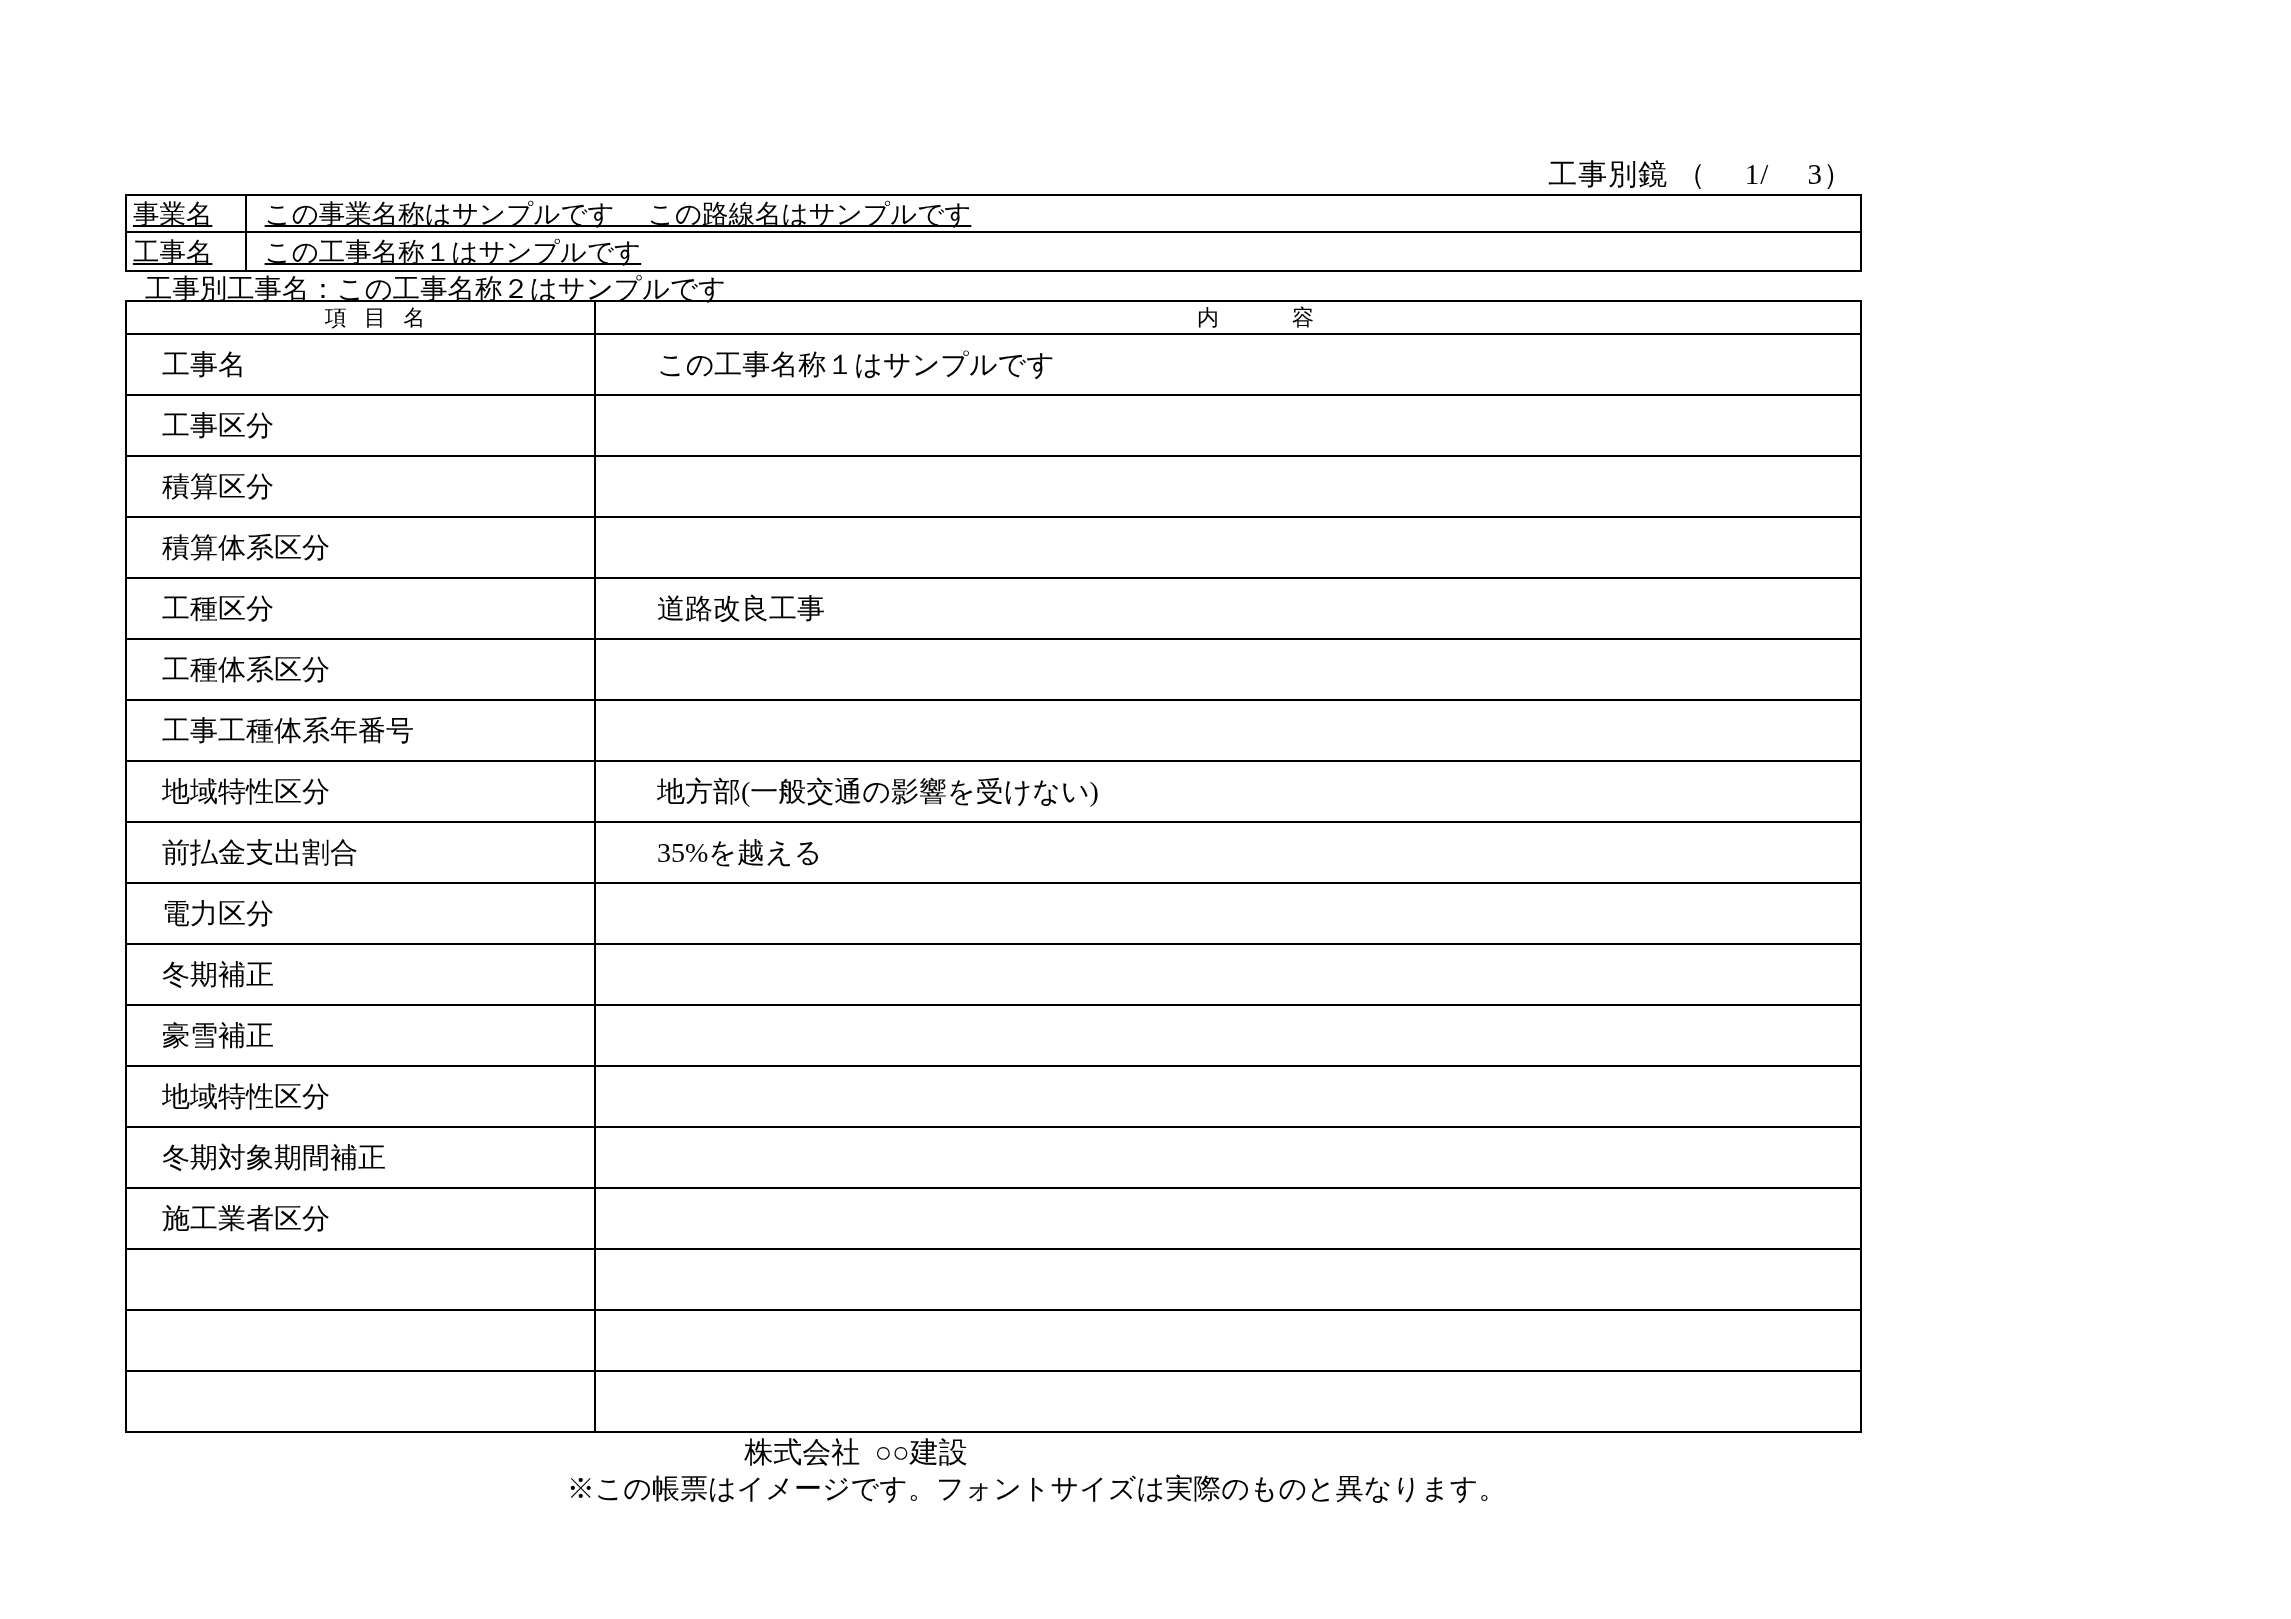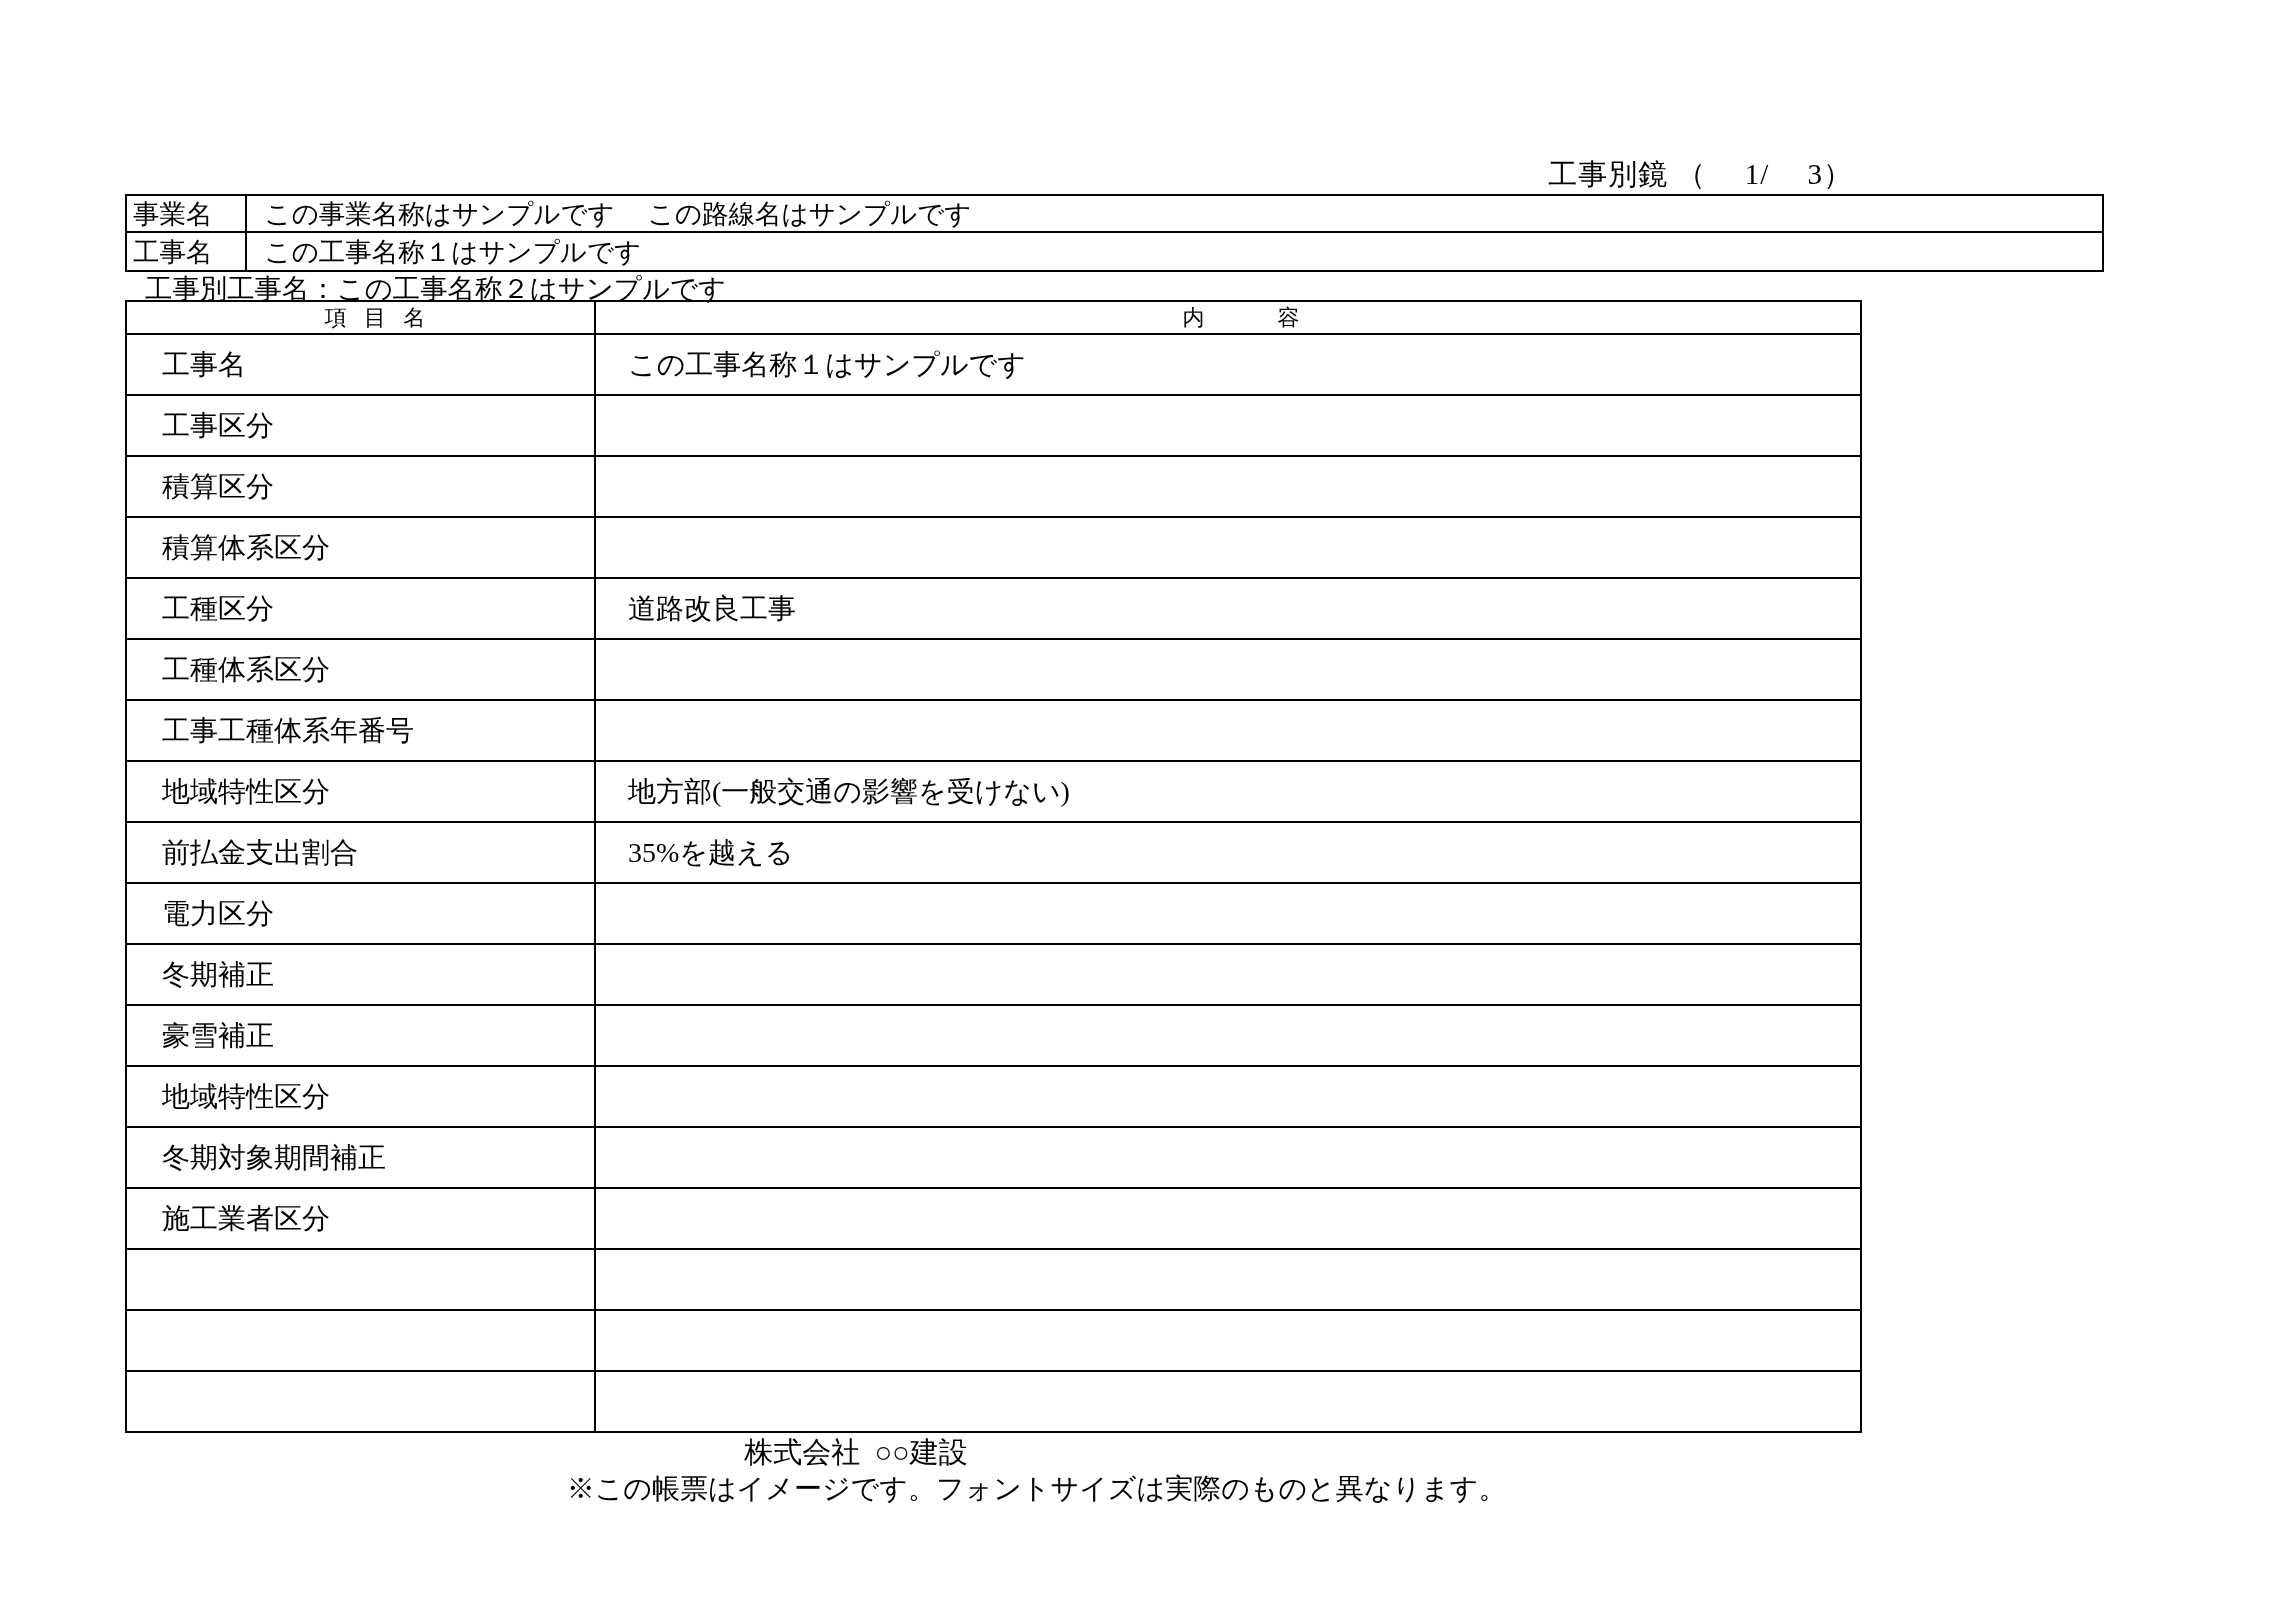--- a/index.html
+++ b/index.html
@@ -32,23 +32,24 @@
     font-size: 29px;
     letter-spacing: 1px;
     white-space: pre;
   }
 
   
   .topbox {
     position: absolute;
     left: 125px;
     top: 194px;
-    width: 1979px;
+    width: 1737px;
     border: 2.9px solid #000;
     box-sizing: border-box;
+    text-decoration: underline;
   }
   .topbox .trow {
     display: flex;
     align-items: center;
     height: 37px;
     box-sizing: border-box;
   }
   .topbox .trow.first {
     border-bottom: 2.9px solid #000;
   }
@@ -107,21 +108,21 @@
     width: 469px;
     height: 61px;
     font-size: 28px;
     padding-left: 35px;
     vertical-align: middle;
     white-space: nowrap;
   }
   .maintable td.valcell {
     height: 61px;
     font-size: 28px;
-    padding-left: 32px;
+    padding-left: 61px;
     vertical-align: middle;
     white-space: nowrap;
   }
   .maintable tr.empty td.namecell,
   .maintable tr.empty td.valcell {
     height: 61px;
   }
 
   
   .company {

